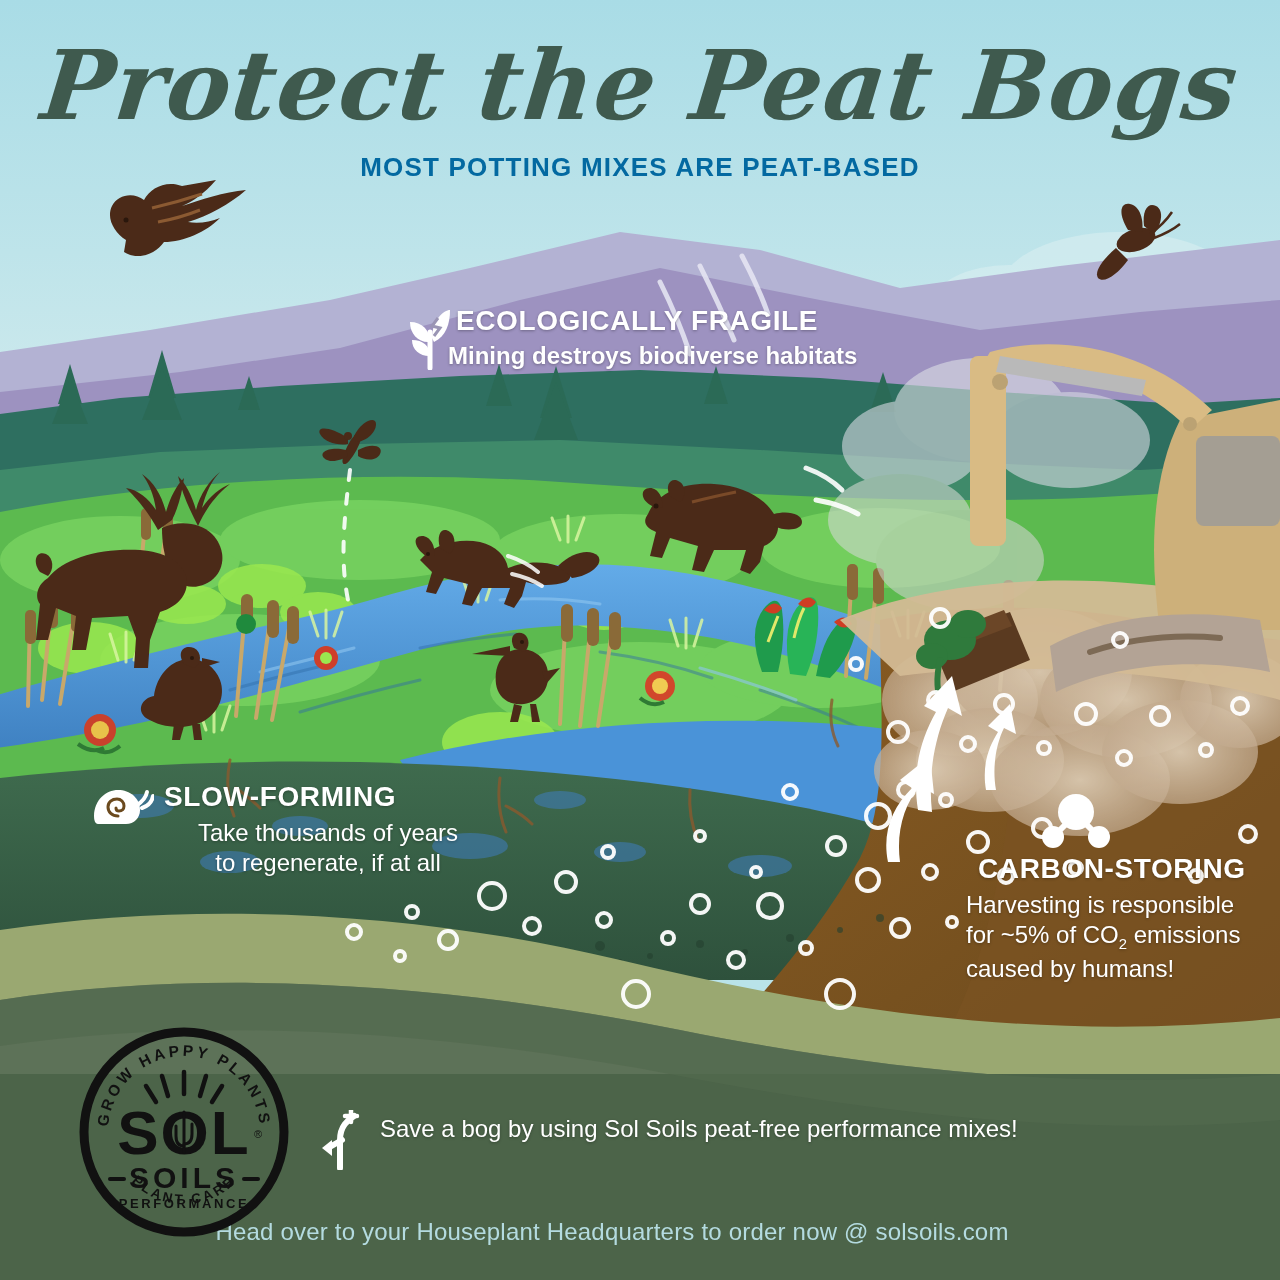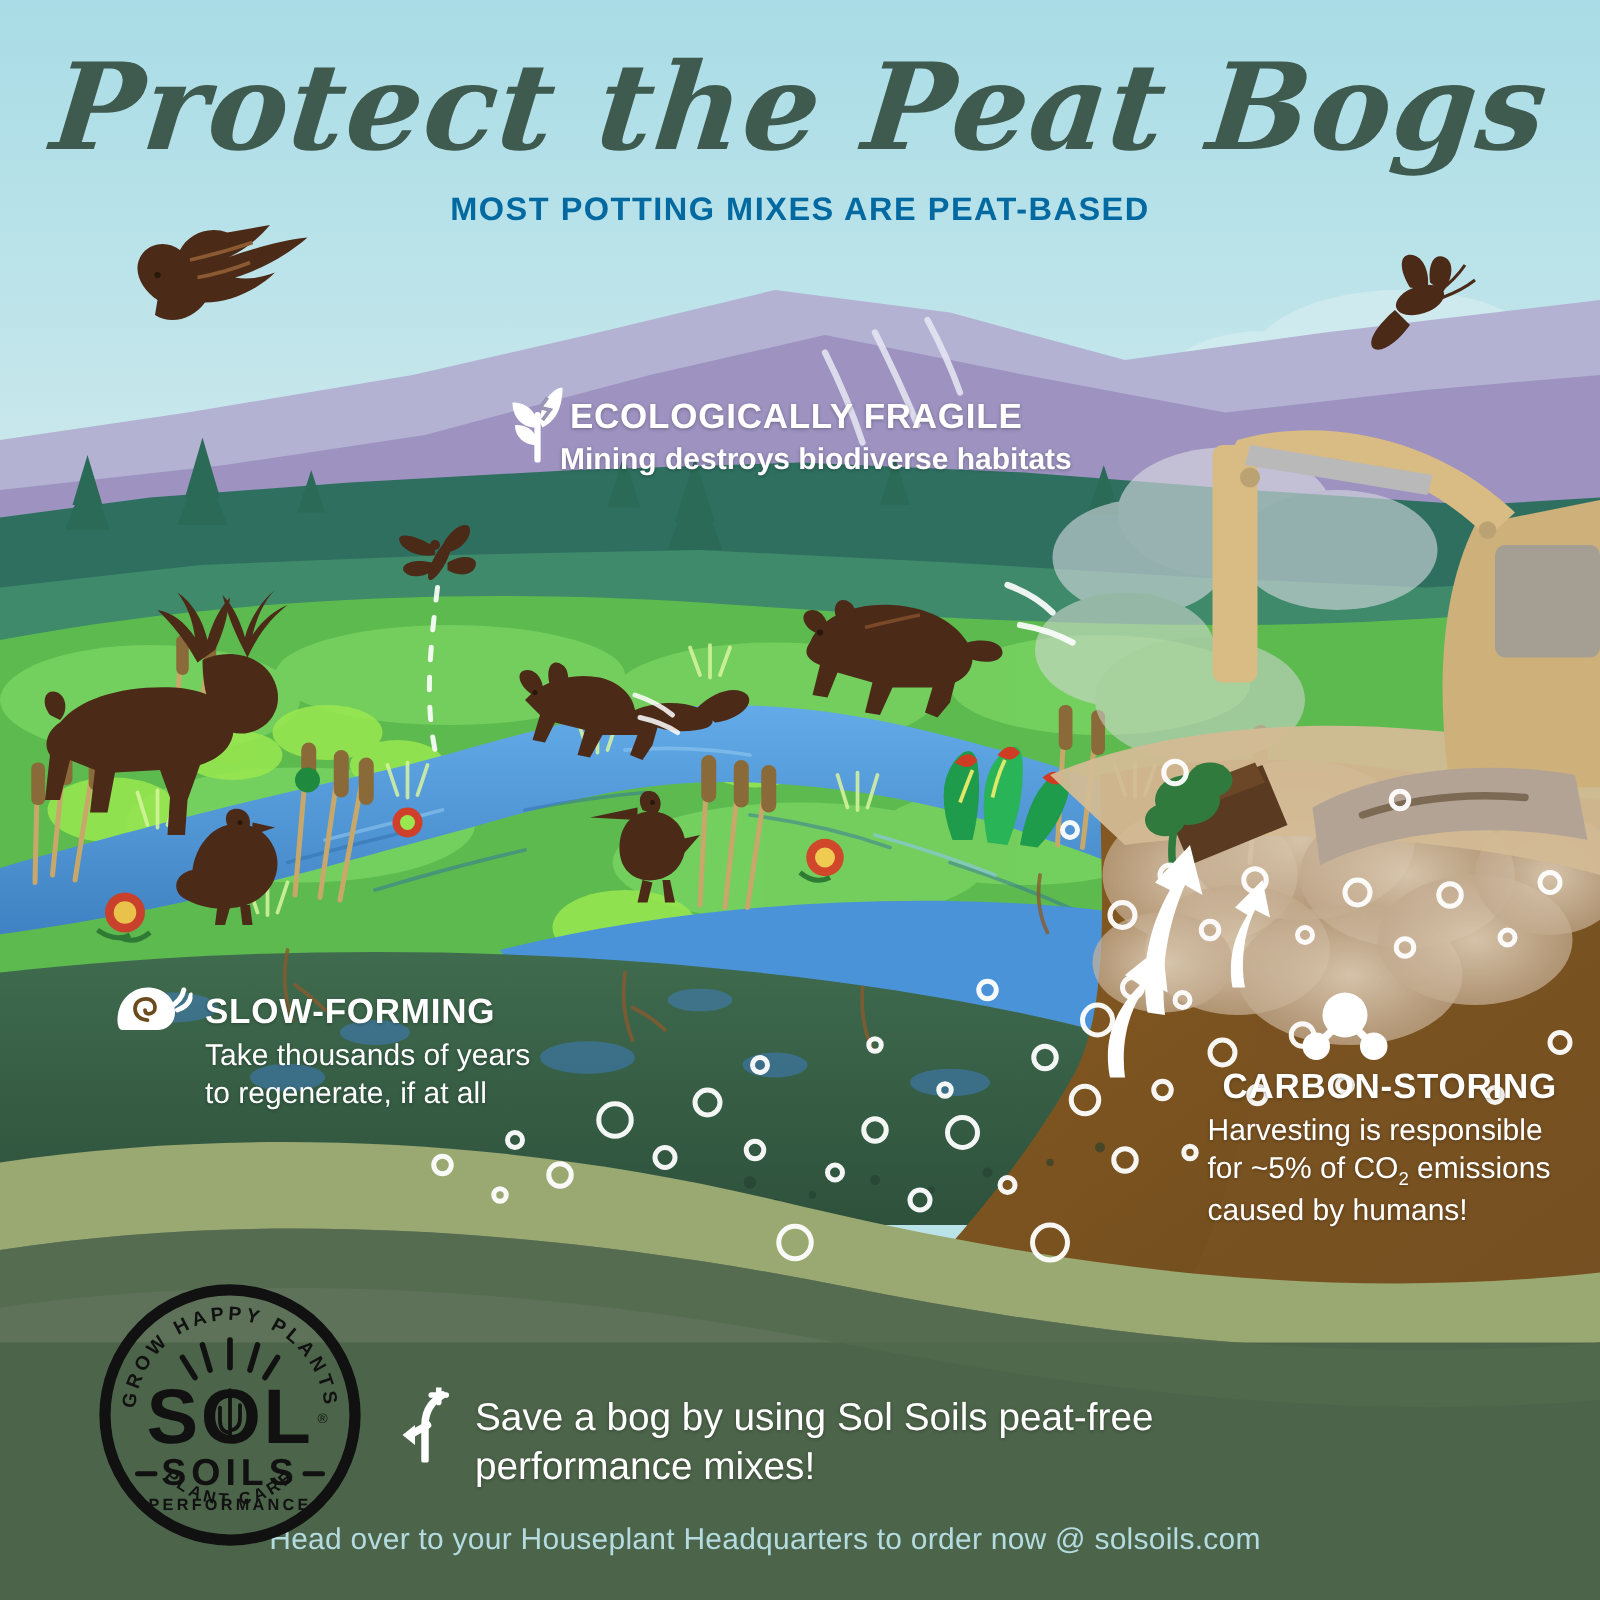--- a/index.html
+++ b/index.html
@@ -23,51 +23,50 @@
   }
   .subtitle{
     position:absolute;left:0;top:152px;width:1280px;text-align:center;
     font-size:26px;font-weight:bold;letter-spacing:1.2px;color:#0369a1;
   }
 
   .callout{position:absolute;color:#ffffff;}
   .callout .ctitle{
     font-size:28px;font-weight:bold;letter-spacing:0.6px;line-height:1.1;
     text-shadow:0 1px 3px rgba(0,0,0,.30);
-    margin-top:12px;
   }
   .callout .cbody{
     font-size:24px;font-weight:400;line-height:1.26;
     text-shadow:0 1px 3px rgba(0,0,0,.30);
   }
   .callout .ico{position:absolute;}
 
   
   #c-eco{left:408px;top:306px;width:470px;}
   #c-eco .ctitle{margin-left:48px;}
   #c-eco .cbody{margin-left:40px;margin-top:4px;font-weight:bold;}
   #c-eco .ico{left:0px;top:2px;width:44px;height:62px;}
 
   
   #c-slow{left:92px;top:782px;width:400px;}
   #c-slow .ctitle{margin-left:72px;}
-  #c-slow .cbody{margin-left:72px;margin-top:5px;}
+  #c-slow .cbody{margin-left:72px;margin-top:5px;text-align:center;}
   #c-slow .ico{left:0px;top:4px;width:62px;height:44px;}
 
   
   #c-carbon{left:966px;top:792px;width:300px;}
   #c-carbon .ico{left:74px;top:0px;width:72px;height:58px;}
   #c-carbon .ctitle{margin-top:62px;margin-left:12px;}
   #c-carbon .cbody{margin-top:5px;}
 
   
   #c-alt{left:320px;top:1108px;width:760px;}
   #c-alt .ico{left:0px;top:2px;width:46px;height:60px;}
   #c-alt .ctitle{margin-left:60px;font-size:27px;}
-  #c-alt .cbody{margin-left:60px;margin-top:6px;font-size:31px;}
+  #c-alt .cbody{margin-left:60px;margin-top:6px;font-size:24px;}
 
   .footer{
     position:absolute;left:0;top:1218px;width:1224px;text-align:center;
     font-size:24px;color:#b4dbe0;letter-spacing:.2px;
   }
 
   
   #logo{position:absolute;left:78px;top:1026px;width:212px;height:212px;}
   .sub{font-size:.62em;vertical-align:sub;}
 </style>

